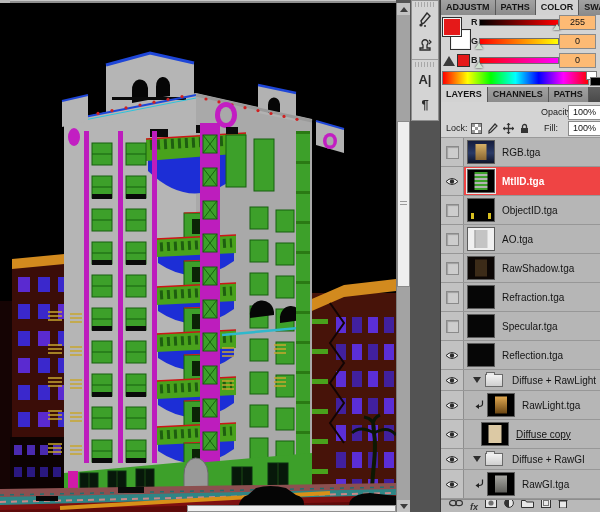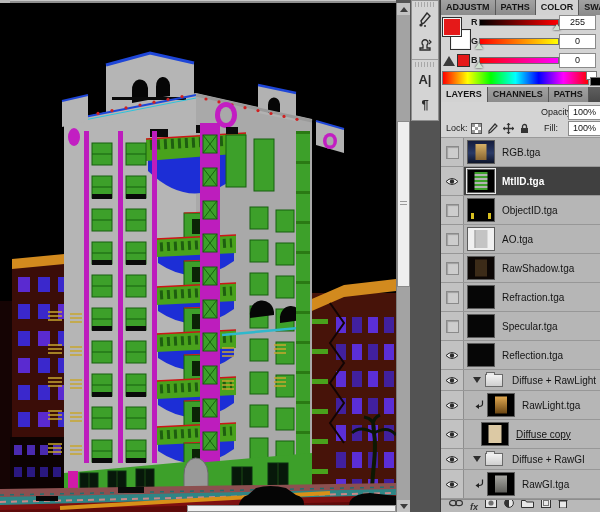--- a/index.html
+++ b/index.html
@@ -51,21 +51,21 @@
   #fg-swatch{position:absolute;left:1px;top:2px;width:18px;height:18px;border:1px solid #2e2e2e;
       box-shadow:inset 0 0 0 1px #f2f2f2;}
   #bg-swatch{position:absolute;left:9px;top:14px;width:19px;height:19px;background:#ffffff;
       border:1px solid #2e2e2e;box-shadow:inset 0 0 0 1px #f2f2f2;}
   .cslider-row{position:absolute;left:30px;right:4px;height:16px;}
   .cslider-label{position:absolute;left:0;top:0;font-size:9px;font-weight:bold;color:#1a1a1a;}
   .cslider-track{position:absolute;left:8px;top:2px;width:78px;height:5px;border:1px solid #6e6e6e;}
   .cslider-thumb{position:absolute;top:7px;width:0;height:0;
       border-left:4px solid transparent;border-right:4px solid transparent;
       border-bottom:6px solid #cfe0cf;filter:drop-shadow(0 0 1px #333);}
-  .cslider-box{position:absolute;right:0;top:-2px;width:35px;height:13px;background:#ffffff;
+  .cslider-box{position:absolute;right:0;top:-2px;width:35px;height:13px;background:#fdba74;
       border:1px solid #8a8a8a;font-size:9px;text-align:center;line-height:13px;color:#111;}
   #gamut{position:absolute;left:2px;top:39px;display:flex;gap:2px;align-items:center;}
   #gamut-tri{width:0;height:0;border-left:6px solid transparent;border-right:6px solid transparent;
       border-bottom:10px solid #3a3a3a;position:relative;}
   #gamut-cube{width:11px;height:11px;border:1px solid #2e2e2e;}
   #spectrum{position:absolute;left:1px;top:56px;width:145px;height:12px;border:1px solid #777;
       background:linear-gradient(90deg,#ff0000,#ffff00 17%,#00ff00 33%,#00ffff 50%,#0000ff 66%,#ff00ff 83%,#ff0000);}
   #spec-white{position:absolute;left:145px;top:56px;width:9px;height:7px;background:#fff;border:1px solid #777;}
   #spec-black{position:absolute;left:149px;top:62px;width:9px;height:7px;background:#000;border:1px solid #777;}
   
@@ -79,21 +79,21 @@
       font-size:9px;text-align:center;line-height:13px;color:#111;}
   #lock-icons{position:absolute;left:29px;top:20px;display:flex;gap:4px;}
   #lock-icons span{display:inline-flex;width:12px;height:12px;align-items:center;justify-content:center;cursor:pointer;}
   
   #layers-list{background:#b6b6b6;}
   .lrow{position:relative;display:flex;align-items:center;border-bottom:1px solid #979797;
       box-sizing:border-box;background:#b6b6b6;cursor:pointer;}
   .lrow .eyecell{flex:0 0 22px;align-self:stretch;border-right:1px solid #8e8e8e;
       background:#c2c2c2;display:flex;align-items:center;justify-content:center;cursor:pointer;}
   .lrow .content{flex:1;display:flex;align-items:center;height:100%;padding-left:3px;overflow:hidden;}
-  .lrow.selected .content{background:#404040;}
+  .lrow.selected .content{background:#ef4444;}
   .lrow.selected .lname{color:#fff;font-weight:bold;}
   .lname{font-size:10px;color:#141414;margin-left:7px;white-space:nowrap;}
   .lname.underline{text-decoration:underline;}
   .thumb{width:26px;height:22px;background:#000;border:1px solid #5c5c5c;position:relative;flex:0 0 auto;}
   .lrow.selected .thumb{outline:1px solid #eaeaea;}
   .mini{position:absolute;left:50%;top:50%;transform:translate(-50%,-50%);}
   .emptyvis{width:11px;height:11px;border:1px solid #8a8a8a;background:#cdcdcd;
       box-shadow:inset 1px 1px 1px #9f9f9f;}
   .tri-exp{width:0;height:0;border-left:4px solid transparent;border-right:4px solid transparent;
       border-top:6px solid #2e2e2e;margin:0 4px 0 6px;flex:0 0 auto;}

